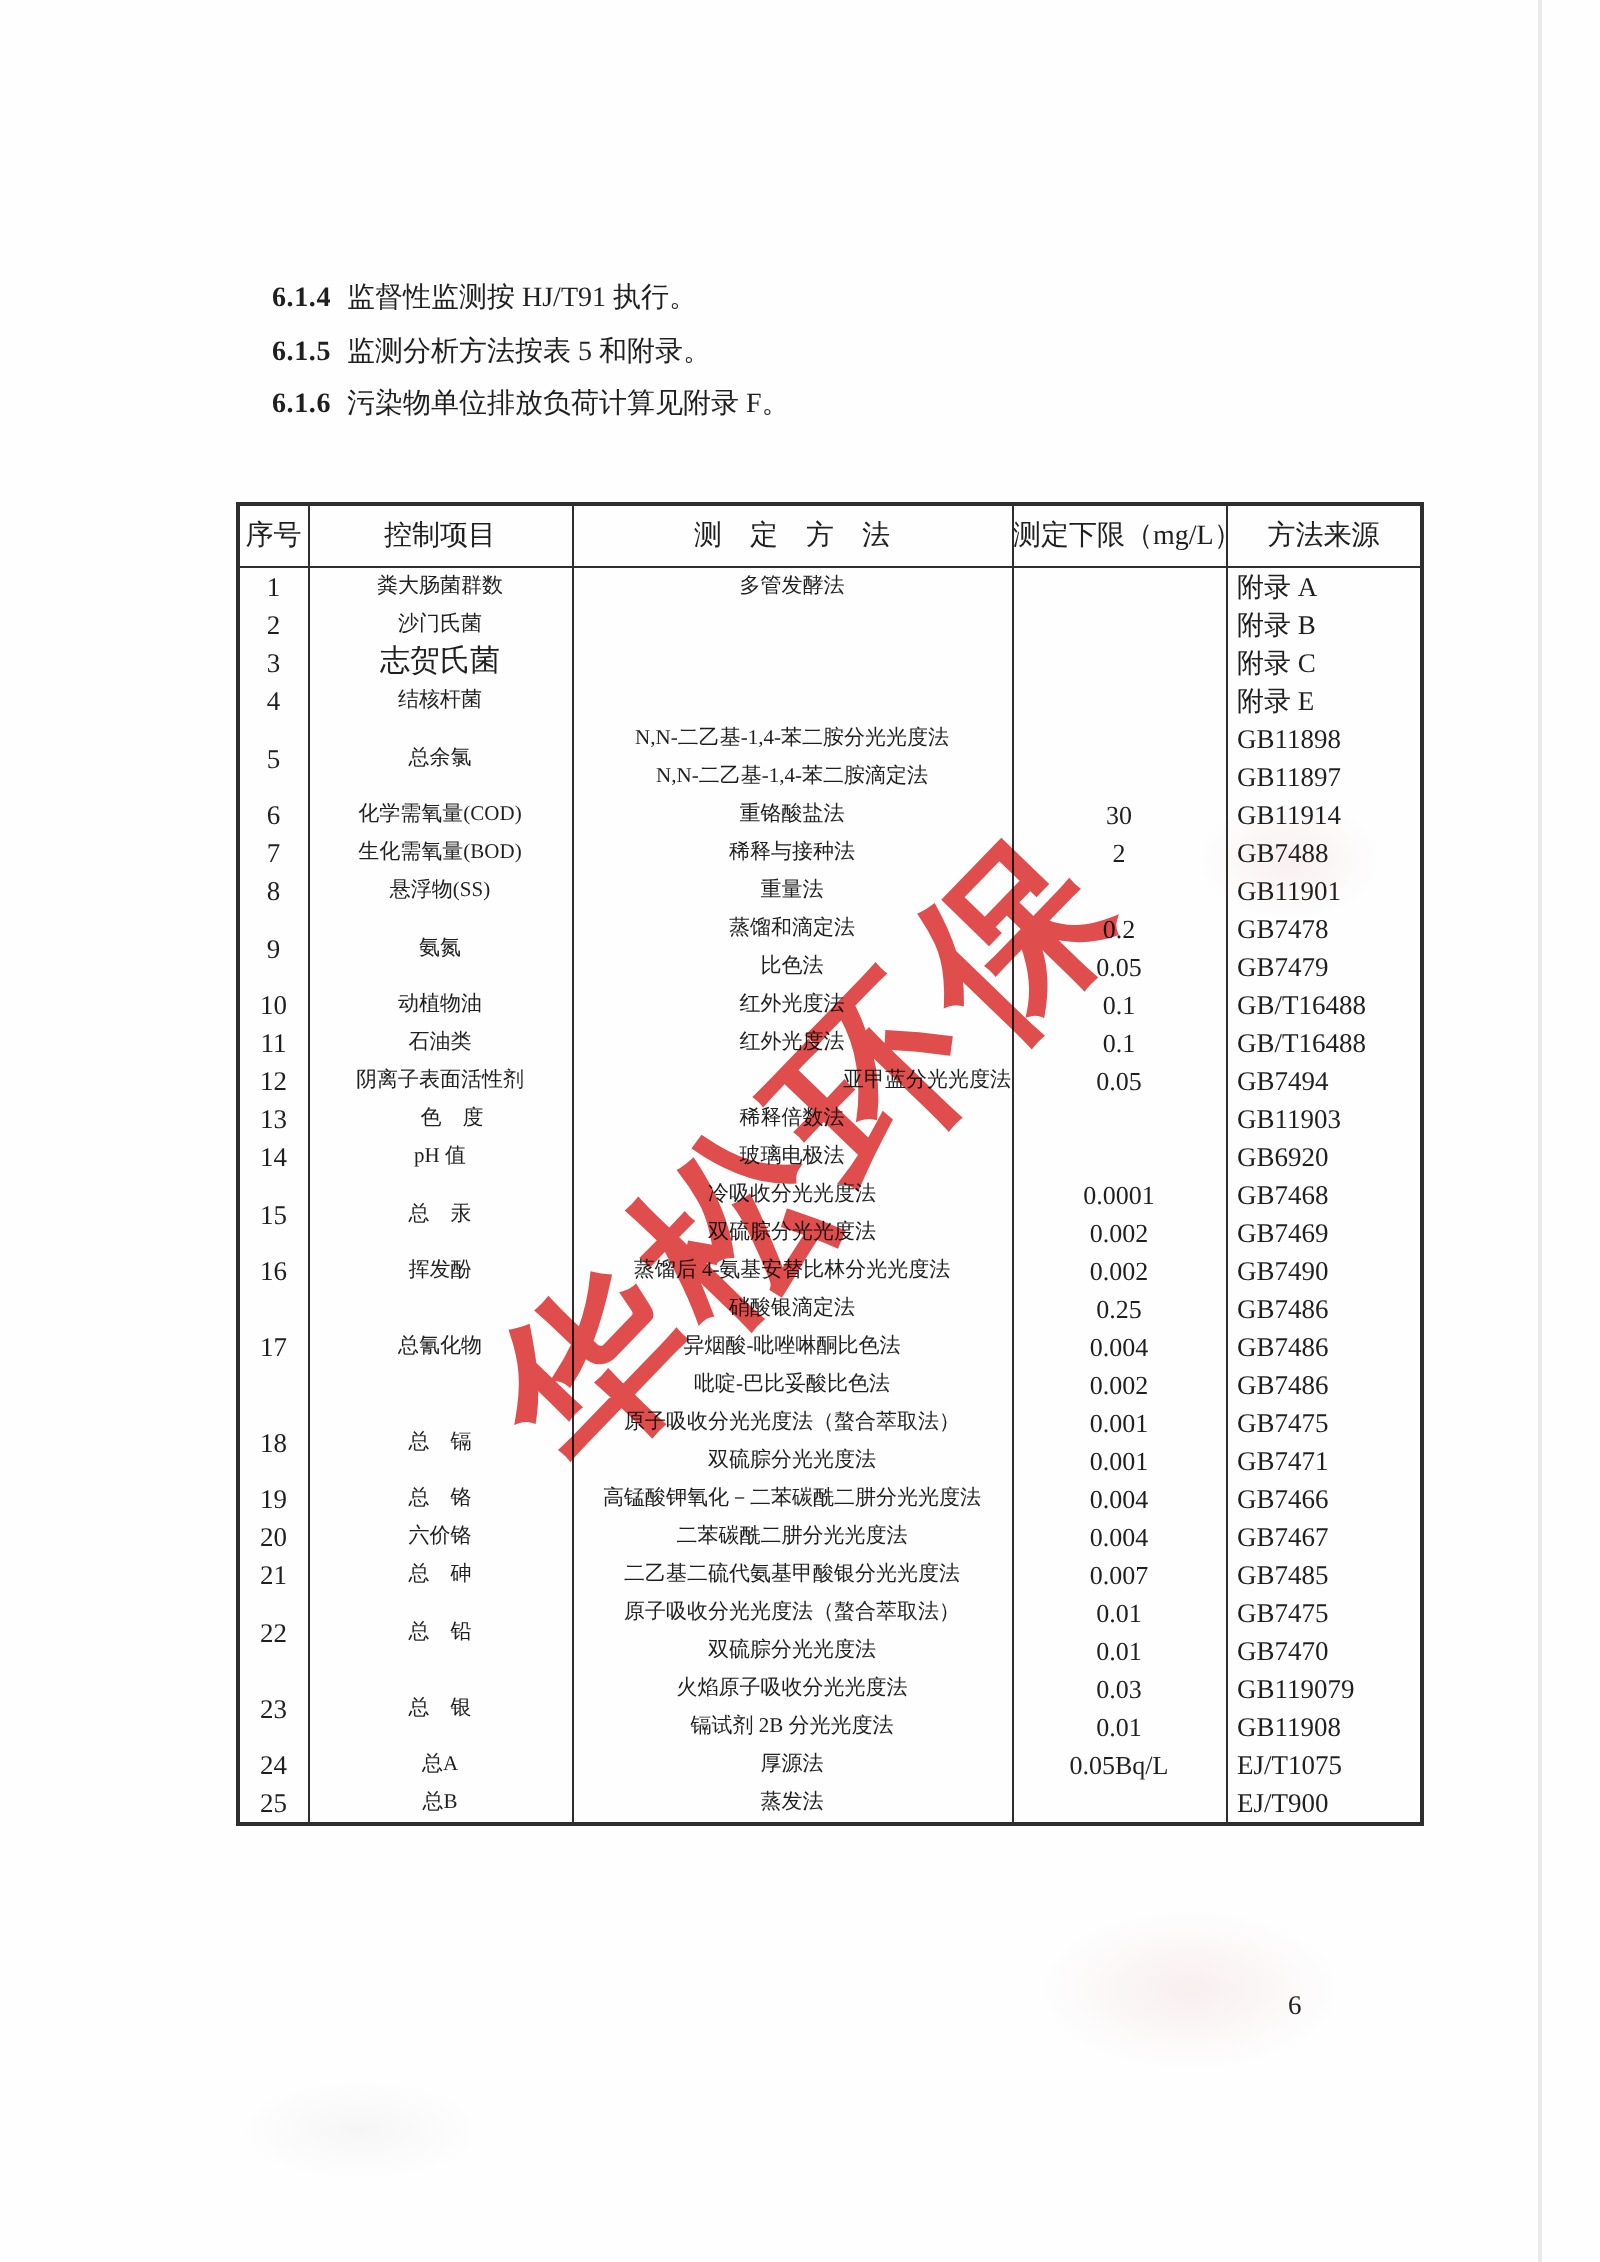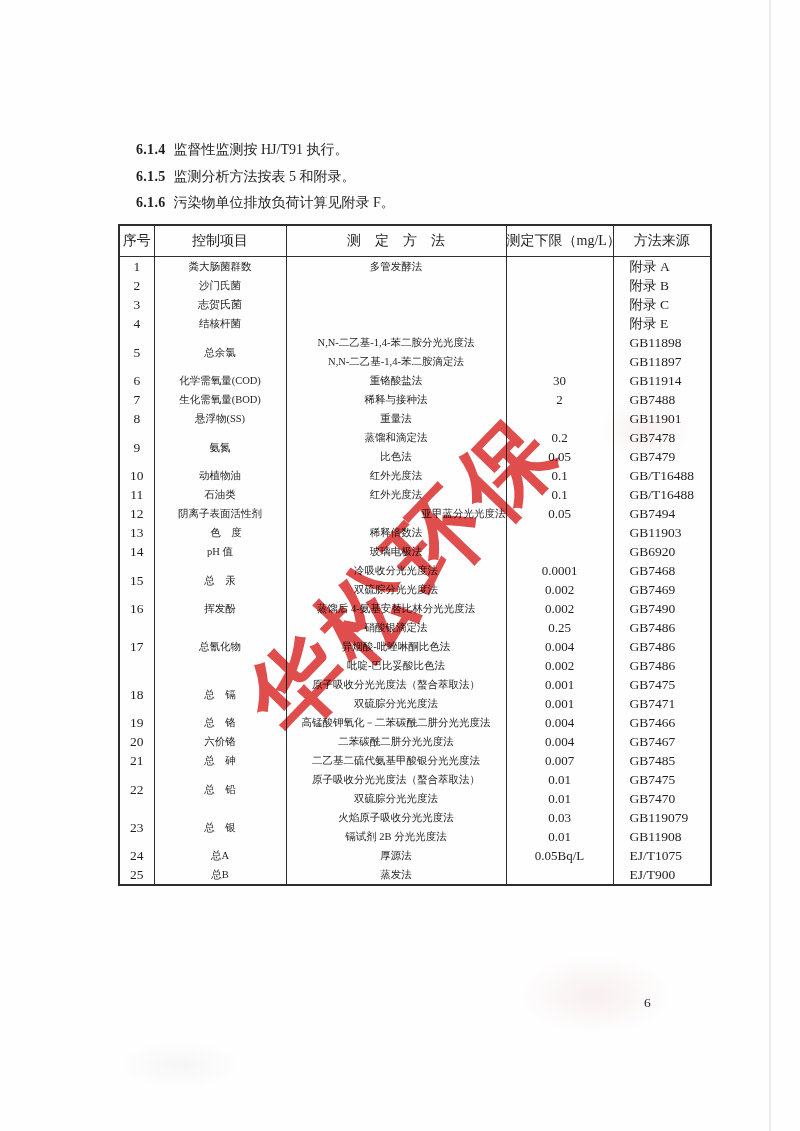--- a/index.html
+++ b/index.html
@@ -21,39 +21,39 @@
 
   .para{position:absolute;left:136px;width:560px;font-size:14px;line-height:19px;white-space:nowrap;}
   .para b{font-weight:bold;letter-spacing:0.3px;margin-right:8px;}
   #p1{top:106px;} #p2{top:140px;} #p3{top:167px;} #p4{top:193px;}
 
   .tbl-title{
     position:absolute;left:118px;top:212px;width:592px;
     text-align:center;font-weight:bold;font-size:14.5px;
   }
   #tbl{
-    position:absolute;left:118px;top:224px;
+    position:absolute;left:118px;top:251px;
     border-collapse:collapse;table-layout:fixed;
     width:592px;
     border:2px solid #2e2e2e;
   }
   #tbl th{
     border:1px solid #2e2e2e;
     font-weight:normal;font-size:14px;
     height:30px;text-align:center;padding:0;
     white-space:nowrap;overflow:hidden;
   }
   #tbl td{
     border-left:1px solid #2e2e2e;border-right:1px solid #2e2e2e;
     border-top:none;border-bottom:none;
     height:19px;padding:0;font-size:13.5px;line-height:19px;
     text-align:center;vertical-align:middle;
     white-space:nowrap;overflow:hidden;
   }
-  #tbl td.c-source{text-align:left;padding-left:16px;font-size:13.5px;}
+  #tbl td.c-source{text-align:left;padding-left:5px;font-size:13.5px;}
   #tbl td.c-limit{font-size:13px;}
   #tbl td.c-no{font-size:13.5px;}
 
   .watermark{
     position:absolute;left:175px;top:520px;width:460px;height:110px;
     transform:rotate(-46deg);
     text-align:center;
     font-size:92px;font-weight:bold;letter-spacing:8px;line-height:110px;
     color:rgba(224,77,77,0.82);
     mix-blend-mode:multiply;
@@ -104,21 +104,21 @@
         </tr>
         <tr>
           <td class="c-no" rowspan="1">2</td>
           <td class="c-item" rowspan="1" style="font-size: 10.5px;">沙门氏菌</td>
           <td class="c-method" style="font-size: 10.5px;"></td>
           <td class="c-limit"></td>
           <td class="c-source">附录 B</td>
         </tr>
         <tr>
           <td class="c-no" rowspan="1">3</td>
-          <td class="c-item" rowspan="1" style="font-size: 11px;">志贺氏菌</td>
+          <td class="c-item" rowspan="1" style="font-size: 15px;">志贺氏菌</td>
           <td class="c-method" style="font-size: 10.5px;"></td>
           <td class="c-limit"></td>
           <td class="c-source">附录 C</td>
         </tr>
         <tr>
           <td class="c-no" rowspan="1">4</td>
           <td class="c-item" rowspan="1" style="font-size: 10.5px;">结核杆菌</td>
           <td class="c-method" style="font-size: 10.5px;"></td>
           <td class="c-limit"></td>
           <td class="c-source">附录 E</td>

